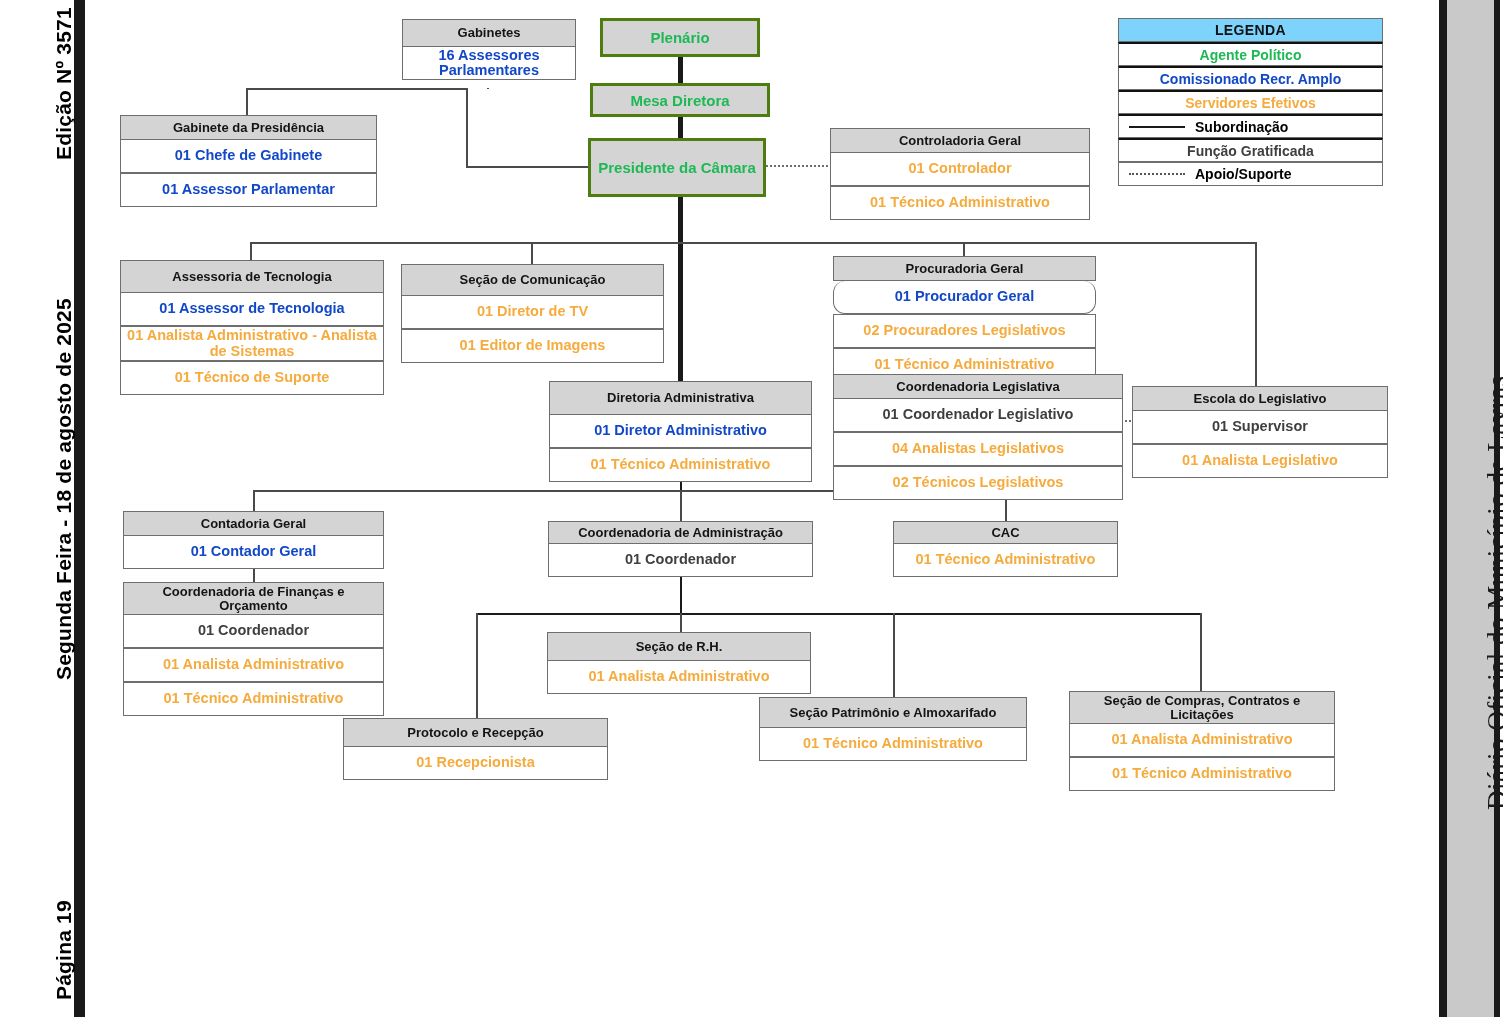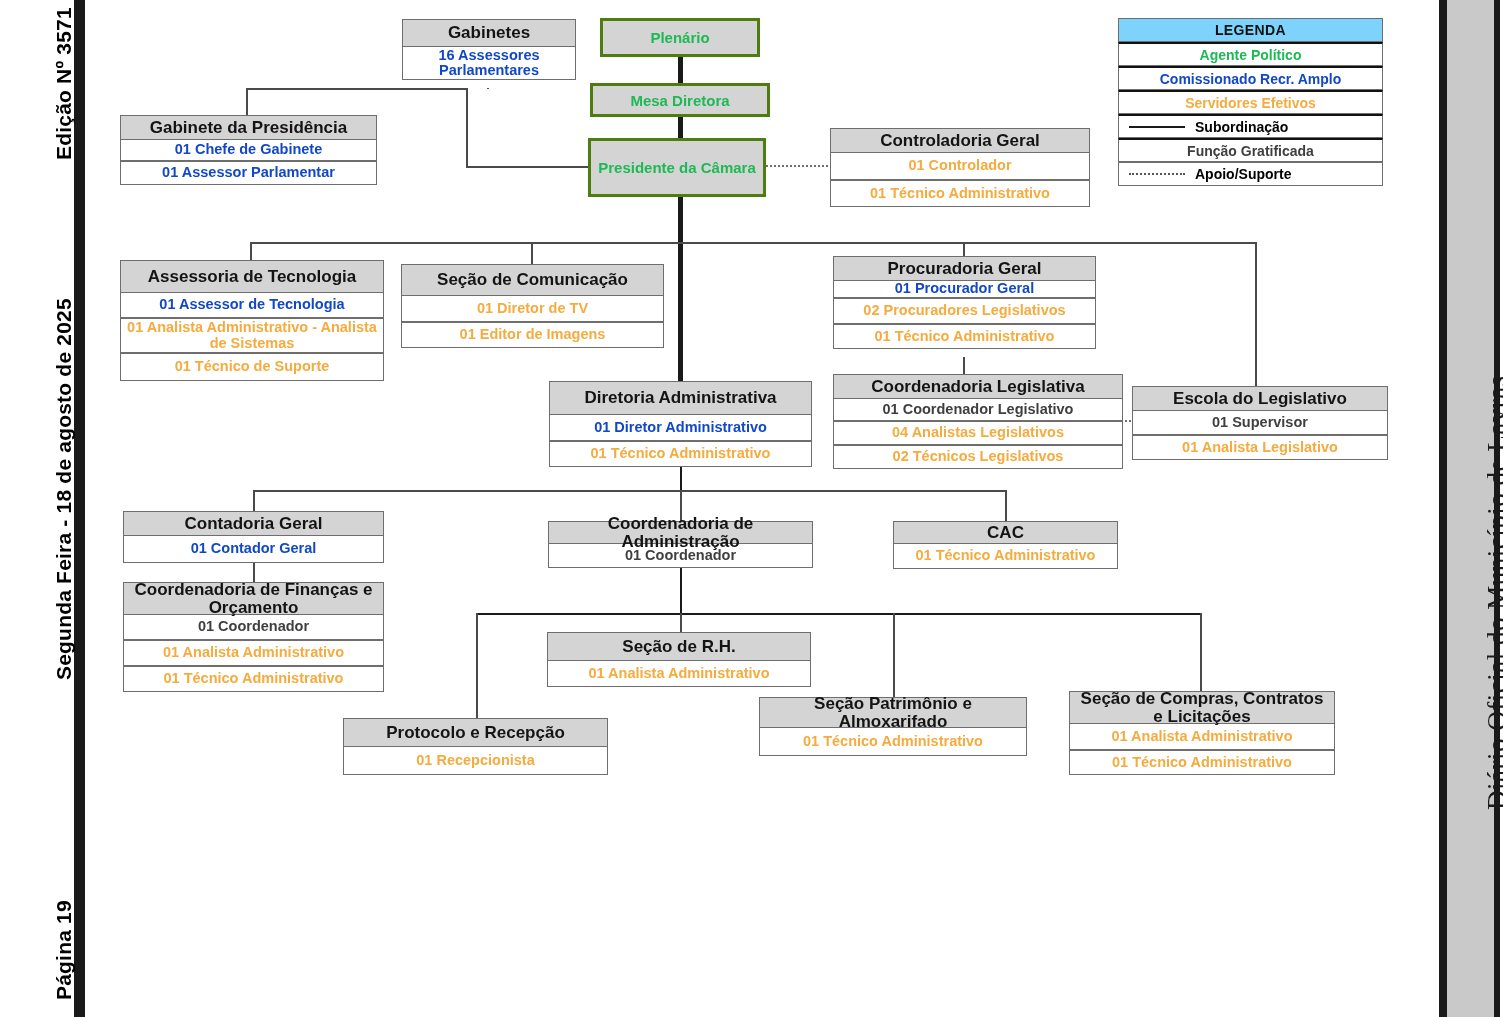--- a/index.html
+++ b/index.html
@@ -15,30 +15,30 @@
   .vtext{position:absolute;white-space:nowrap;transform-origin:0 0;}
   .vtext.rot{transform:rotate(-90deg);}
 
   .hdr-left{font-weight:bold;font-size:21px;color:#000;letter-spacing:.2px;}
   .hdr-right{font-family:"Liberation Serif","DejaVu Serif",serif;font-size:27px;color:#1a1a1a;letter-spacing:.5px;}
 
   
   .node{position:absolute;box-sizing:border-box;}
   .node .title{
     background:#d4d4d4;border:1px solid #6e6e6e;
-    font-weight:bold;font-size:17px;color:#141414;
+    font-weight:bold;font-size:13px;color:#141414;
     text-align:center;line-height:1.05;
     display:flex;align-items:center;justify-content:center;
     box-sizing:border-box;padding:2px 4px;
   }
   .node .row{
     background:#ffffff;border:1px solid #6e6e6e;border-top:none;
     font-weight:bold;font-size:14.5px;text-align:center;line-height:1.05;
     display:flex;align-items:center;justify-content:center;
-    box-sizing:border-box;padding:8px 4px;
+    box-sizing:border-box;padding:16px 4px;
   }
   .node .row.gap{border-top:1px solid #6e6e6e;}
   .c-green{color:#1db954;}
   .c-blue{color:#1248c8;}
   .c-orange{color:#f5ab3d;}
   .c-gray{color:#3f3f3f;font-weight:normal;}
 
   
   .plain{position:absolute;box-sizing:border-box;background:#d4d4d4;
     border:3px solid #4d7c0f;display:flex;align-items:center;justify-content:center;
@@ -161,21 +161,21 @@
 </div>
 
 <div class="node" style="left:401px;top:264px;width:263px;">
   <div class="title" style="height:32px;">Seção de Comunicação</div>
   <div class="row c-orange" style="height:26px;">01 Diretor de TV</div>
   <div class="row c-orange gap" style="height:26px;">01 Editor de Imagens</div>
 </div>
 
 <div class="node" style="left:833px;top:256px;width:263px;">
   <div class="title" style="height:25px;">Procuradoria Geral</div>
-  <div class="row c-blue" style="height:16px;">01 Procurador Geral</div>
+  <div class="row c-blue" style="height:16px;border-radius:12px;">01 Procurador Geral</div>
   <div class="row c-orange gap" style="height:26px;">02 Procuradores Legislativos</div>
   <div class="row c-orange gap" style="height:25px;">01 Técnico Administrativo</div>
 </div>
 
 <div class="node" style="left:549px;top:381px;width:263px;">
   <div class="title" style="height:34px;">Diretoria Administrativa</div>
   <div class="row c-blue" style="height:26px;">01 Diretor Administrativo</div>
   <div class="row c-orange gap" style="height:26px;">01 Técnico Administrativo</div>
 </div>
 

